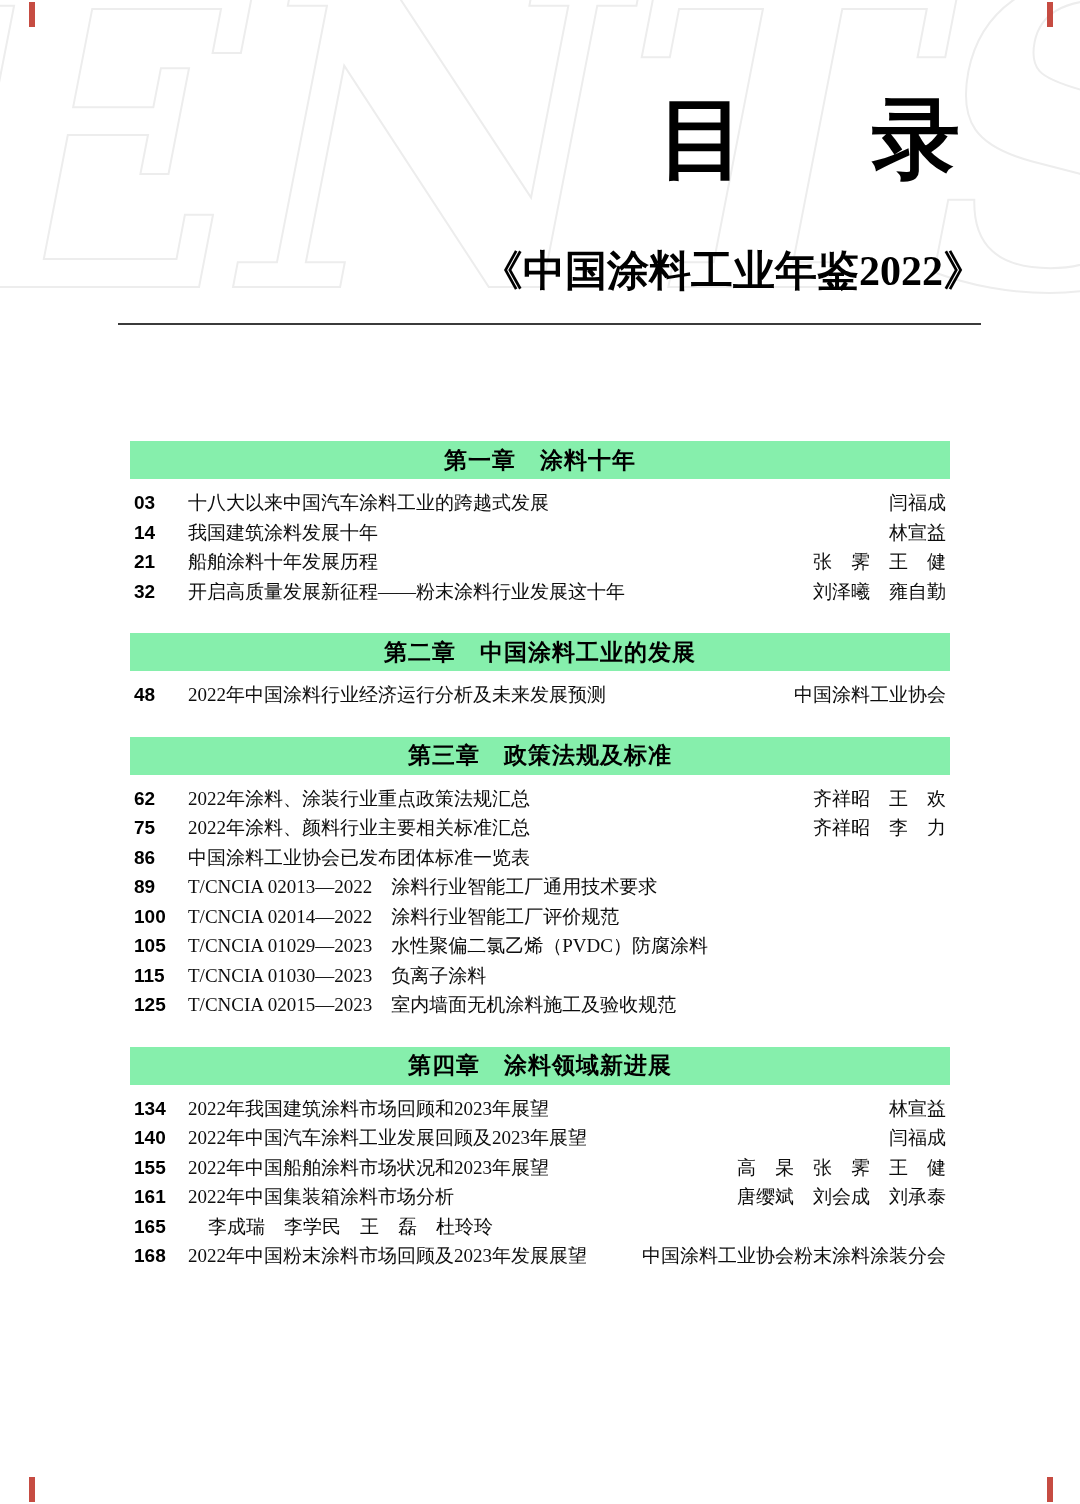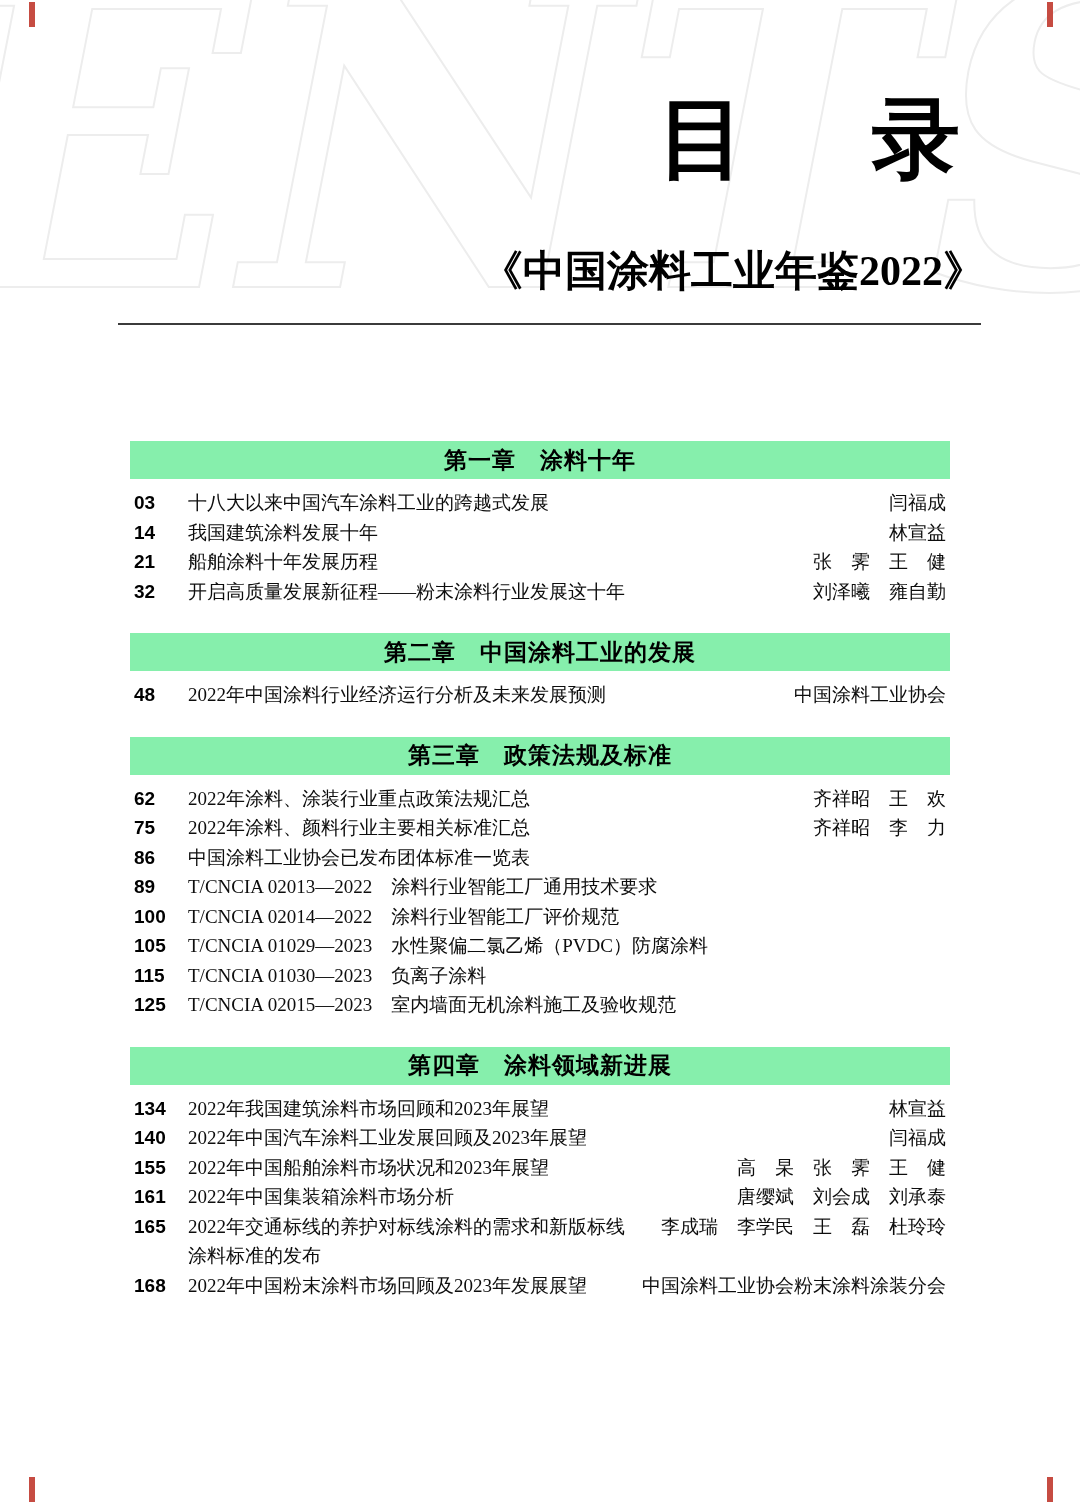--- a/index.html
+++ b/index.html
@@ -180,21 +180,20 @@
             <span class="title">2022年中国船舶涂料市场状况和2023年展望</span>
             <span class="authors">高　杲　张　霁　王　健</span>
           </div>
           <div class="entry">
             <span class="num">161</span>
             <span class="title">2022年中国集装箱涂料市场分析</span>
             <span class="authors">唐缨斌　刘会成　刘承泰</span>
           </div>
           <div class="entry">
             <span class="num">165</span>
-            <span class="title">2022年交通标线的养护对标线涂料的需求和新版标线涂料标准的发布</span>
             <span class="authors">李成瑞　李学民　王　磊　杜玲玲</span>
           </div>
           <div class="entry">
             <span class="num">168</span>
             <span class="title">2022年中国粉末涂料市场回顾及2023年发展展望</span>
             <span class="authors">中国涂料工业协会粉末涂料涂装分会</span>
           </div>
         </div>
       </section>
     </main>

